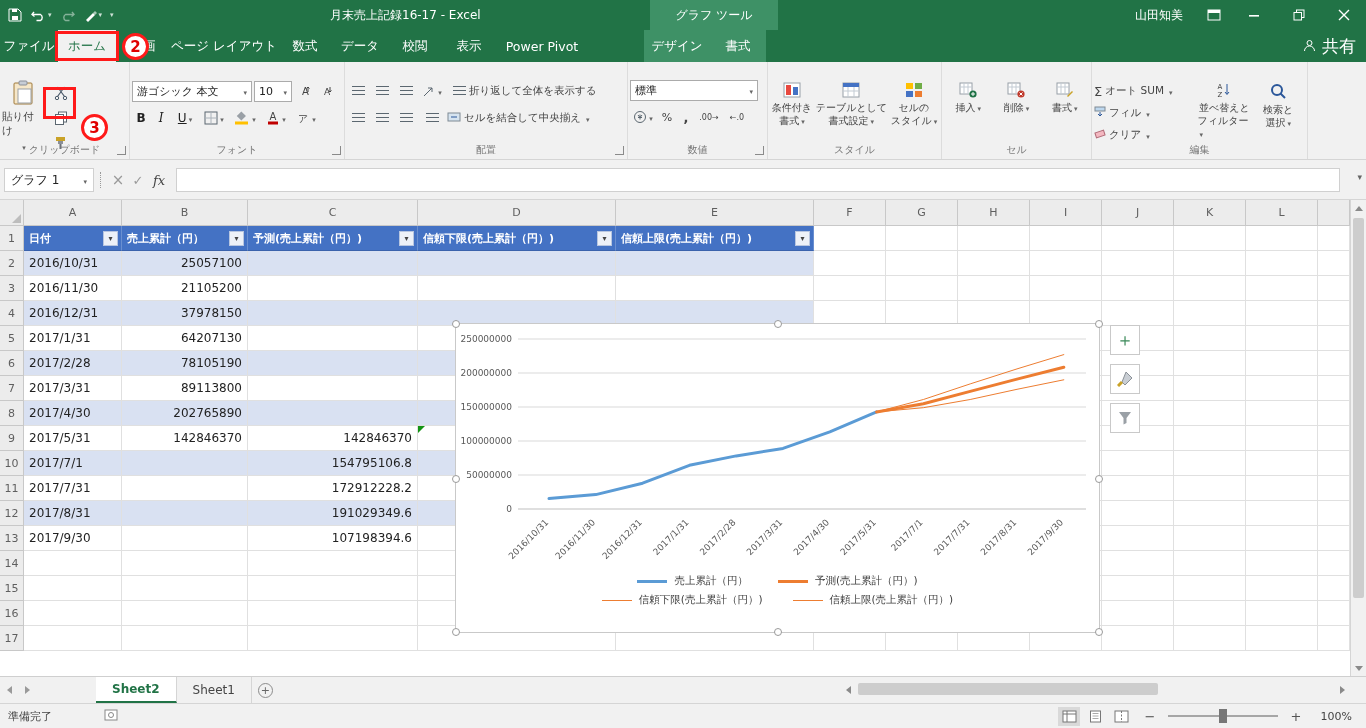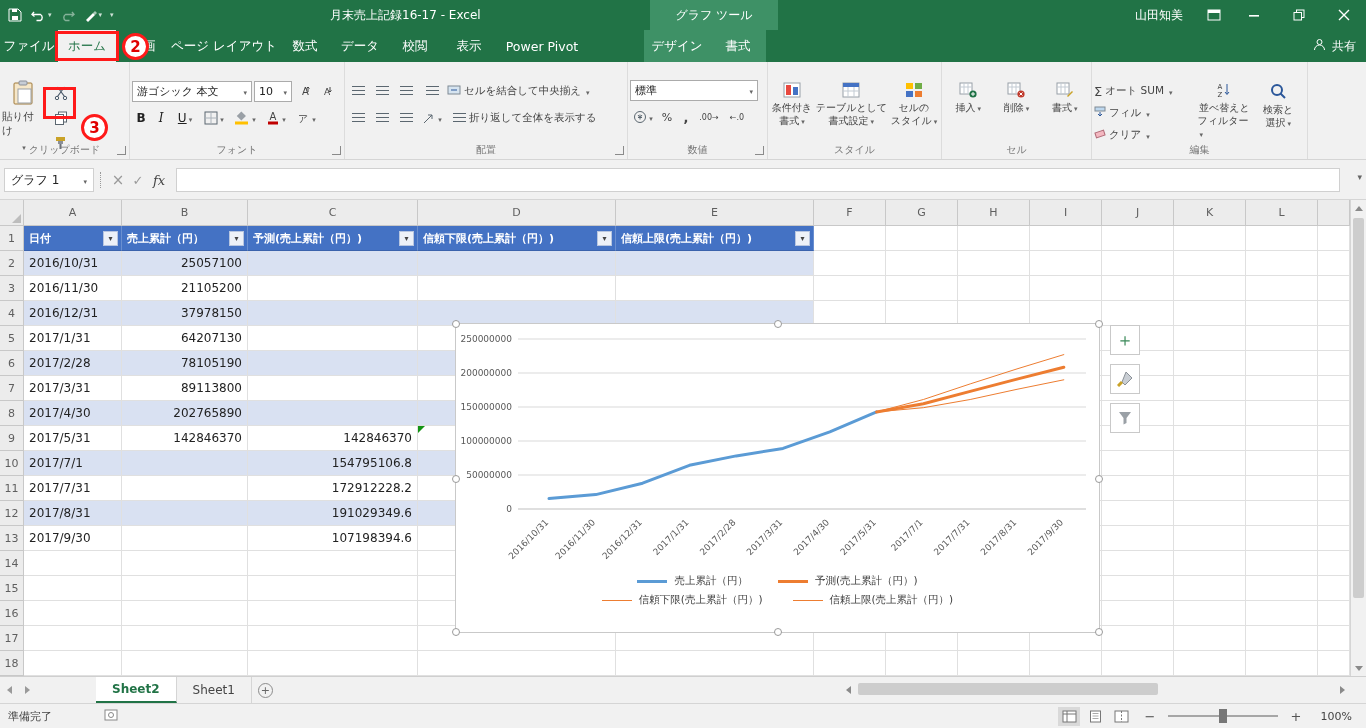--- a/index.html
+++ b/index.html
@@ -18,21 +18,21 @@
 .winbtn{width:45px;height:30px;display:flex;align-items:center;justify-content:center}
 .ribopt{width:34px;height:30px;display:flex;align-items:center;justify-content:center}
 
 
 .tabrow{position:absolute;top:30px;left:0;width:100%;height:32px;background:#217346;display:flex;color:#fff}
 #tabs-container{display:flex;height:100%}
 .tab{height:100%;display:flex;align-items:center;justify-content:center;font-size:12.5px;white-space:nowrap;overflow:hidden}
 .tab.active{background:#F1F1F1;color:#217346}
 .tab.ctx{background:#3E9166}
 .tellme{display:flex;align-items:center;gap:6px;margin-left:14px;color:#DFF0E7;font-size:12px;white-space:nowrap}
-.share{position:absolute;right:10px;top:0;height:32px;display:flex;align-items:center;gap:6px;font-size:12px}
+.share{position:absolute;right:10px;top:0;height:32px;display:flex;align-items:center;gap:6px;font-size:17px}
 
 
 .ribbon{position:absolute;top:62px;left:0;width:100%;height:98px;background:#F1F1F1;border-bottom:1px solid #D5D5D5;display:flex}
 .rgroup{position:relative;height:100%;border-right:1px solid #DCDCDC;padding:18px 2px 0 2px}
 .glabel{position:absolute;bottom:2px;left:0;right:0;text-align:center;font-size:10px;color:#777;white-space:nowrap;overflow:hidden}
 .launcher{position:absolute;right:3px;bottom:4px;width:9px;height:9px;border-right:1.5px solid #8a8a8a;border-bottom:1.5px solid #8a8a8a}
 .caret::after{content:"▾";font-size:7px;color:#666;margin-left:2px}
 .sm-btn{width:22px;height:22px;display:flex;align-items:center;justify-content:center}
 .combo{border:1px solid #ABABAB;background:#fff;height:21px;display:flex;align-items:center;padding:0 4px;font-size:11px;white-space:nowrap;overflow:hidden}
 .big-btn{display:flex;flex-direction:column;align-items:center;justify-content:flex-start;gap:2px;font-size:10.5px;color:#444}
@@ -327,50 +327,50 @@
         <div class="sm-btn">
             <span class="stripes"></span>
           </div>
         <div class="sm-btn">
             <span class="stripes"></span>
           </div>
         <div class="sm-btn">
             <span class="stripes"></span>
           </div>
         <div class="sm-btn" style="width:26px">
+            <svg width="14" height="14">
+              <path d="M2 12 L10 4 M10 4 h-4 M10 4 v4" stroke="#5b6770" fill="none"></path>
+            </svg>
+            <span class="caret"></span>
+          </div>
+        <div class="txt-btn" style="margin-left:6px">
+            <span class="stripes"></span>
+            <span>折り返して全体を表示する</span>
+          </div>
+      </div>
+      <div class="font-row">
+        <div class="sm-btn">
+            <span class="stripes"></span>
+          </div>
+        <div class="sm-btn">
+            <span class="stripes"></span>
+          </div>
+        <div class="sm-btn">
+            <span class="stripes"></span>
+          </div>
+        <div class="sm-btn" style="width:26px">
             <span class="stripes"></span>
           </div>
         <div class="txt-btn">
             <span><svg width="14" height="14">
                 <rect x="1" y="3" width="12" height="8" fill="#D6E4F0" stroke="#7f8a94"></rect>
                 <path d="M4 7 h6" stroke="#2b579a"></path>
               </svg></span>
             <span>セルを結合して中央揃え</span>
             <span class="caret"></span>
-          </div>
-      </div>
-      <div class="font-row">
-        <div class="sm-btn">
-            <span class="stripes"></span>
-          </div>
-        <div class="sm-btn">
-            <span class="stripes"></span>
-          </div>
-        <div class="sm-btn">
-            <span class="stripes"></span>
-          </div>
-        <div class="sm-btn" style="width:26px">
-            <svg width="14" height="14">
-              <path d="M2 12 L10 4 M10 4 h-4 M10 4 v4" stroke="#5b6770" fill="none"></path>
-            </svg>
-            <span class="caret"></span>
-          </div>
-        <div class="txt-btn" style="margin-left:6px">
-            <span class="stripes"></span>
-            <span>折り返して全体を表示する</span>
           </div>
       </div>
       <div class="glabel">配置</div>
       <div class="launcher"></div>
     </div>
 
     <div class="rgroup" style="width:140px">
       <div class="font-row">
         <div class="combo" style="width:128px">
             <span>標準</span>
@@ -810,36 +810,20 @@
         <div class="cell" style="width: 72px;"></div>
         <div class="cell" style="width: 72px;"></div>
         <div class="cell" style="width: 72px;"></div>
         <div class="cell" style="width: 72px;"></div>
         <div class="cell" style="width: 72px;"></div>
         <div class="cell" style="width: 72px;"></div>
         <div class="cell" style="width: 32px;"></div>
       </div>
       <div class="grow">
         <div class="rn">17</div>
-        <div class="cell" style="width: 98px;"></div>
-        <div class="cell" style="width: 126px;"></div>
-        <div class="cell" style="width: 170px;"></div>
-        <div class="cell" style="width: 198px;"></div>
-        <div class="cell" style="width: 198px;"></div>
-        <div class="cell" style="width: 72px;"></div>
-        <div class="cell" style="width: 72px;"></div>
-        <div class="cell" style="width: 72px;"></div>
-        <div class="cell" style="width: 72px;"></div>
-        <div class="cell" style="width: 72px;"></div>
-        <div class="cell" style="width: 72px;"></div>
-        <div class="cell" style="width: 72px;"></div>
-        <div class="cell" style="width: 32px;"></div>
-      </div>
-      <div class="grow">
-        <div class="rn">18</div>
         <div class="cell" style="width: 98px;"></div>
         <div class="cell" style="width: 126px;"></div>
         <div class="cell" style="width: 170px;"></div>
         <div class="cell" style="width: 198px;"></div>
         <div class="cell" style="width: 198px;"></div>
         <div class="cell" style="width: 72px;"></div>
         <div class="cell" style="width: 72px;"></div>
         <div class="cell" style="width: 72px;"></div>
         <div class="cell" style="width: 72px;"></div>
         <div class="cell" style="width: 72px;"></div>

